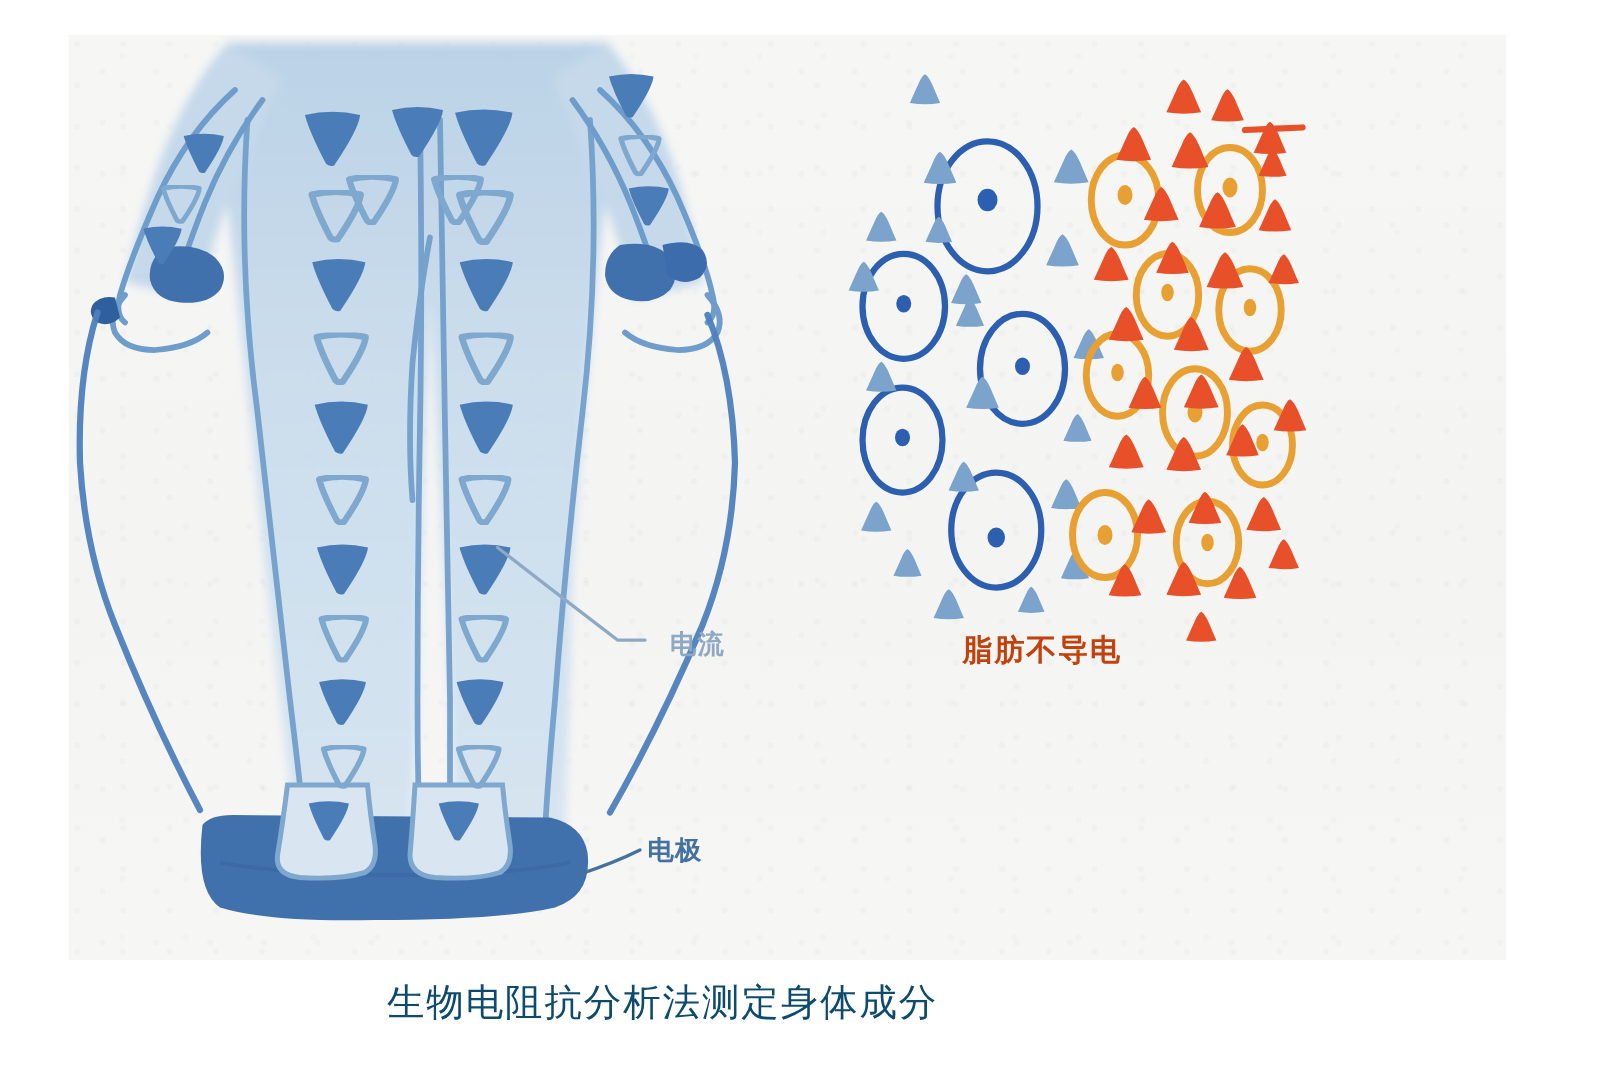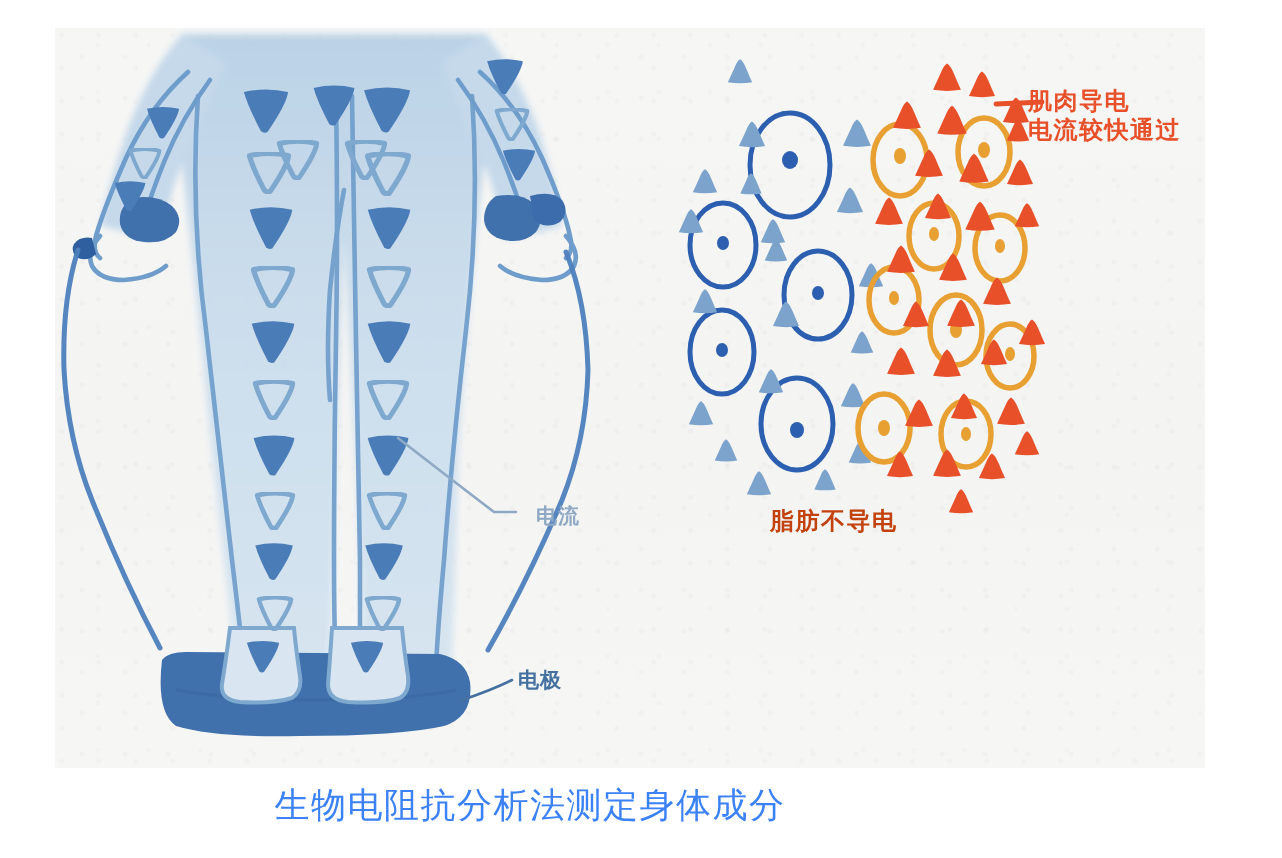--- a/index.html
+++ b/index.html
@@ -18,21 +18,21 @@
     background:
       radial-gradient(circle at 18% 22%, rgba(0,0,0,.020) 0 2px, transparent 3px),
       radial-gradient(circle at 63% 71%, rgba(0,0,0,.018) 0 2px, transparent 3px),
       radial-gradient(circle at 84% 36%, rgba(0,0,0,.015) 0 2px, transparent 3px),
       linear-gradient(180deg,#f6f6f5 0%,#f4f4f3 55%,#f6f6f5 100%);
     background-size:37px 33px,43px 41px,51px 47px,100% 100%;
   }
   #art{position:absolute;left:0;top:0;width:1282px;height:858px;}
   .caption{
     position:absolute;left:0;top:782px;width:1060px;text-align:center;
-    font-size:35px;color:#3b82f6;letter-spacing:1.5px;
+    font-size:30px;color:#0c4a6e;letter-spacing:1.5px;
     font-family:"Liberation Sans","DejaVu Sans",sans-serif;
   }
   .lbl{position:absolute;white-space:nowrap;font-weight:bold;line-height:1.22;}
   #lbl-current{left:522px;top:503px;font-size:21px;color:#8fa9c4;letter-spacing:1px;margin-left:14px;}
   #lbl-electrode{left:518px;top:668px;font-size:21px;color:#44719f;letter-spacing:1px;font-family:Liberation Serif, serif;}
   #lbl-muscle{left:1028px;top:86px;font-size:24px;color:#e8502a;letter-spacing:1.5px;text-align:left;}
   #lbl-fat{left:770px;top:506px;font-size:24px;color:#c2410c;letter-spacing:1.5px;text-align:center;}
 </style>
 </head>
 <body>
@@ -279,23 +279,19 @@
       <g>
         <path d="M996 104 L1042 102" stroke="#e8502a" stroke-width="5" stroke-linecap="round"></path>
       </g>
     </g>
   </svg>
 
   <div class="lbl" id="lbl-current">电流</div>
 
   <div class="lbl" id="lbl-electrode">电极</div>
 
-  <div class="lbl" id="lbl-muscle">
-    <div>肌肉导电</div>
-    <div>电流较快通过</div>
-  </div>
 
   <div class="lbl" id="lbl-fat">
     <div>脂肪不导电</div>
   </div>
 
   <div class="caption">生物电阻抗分析法测定身体成分</div>
 </div>
 
 </body></html>

